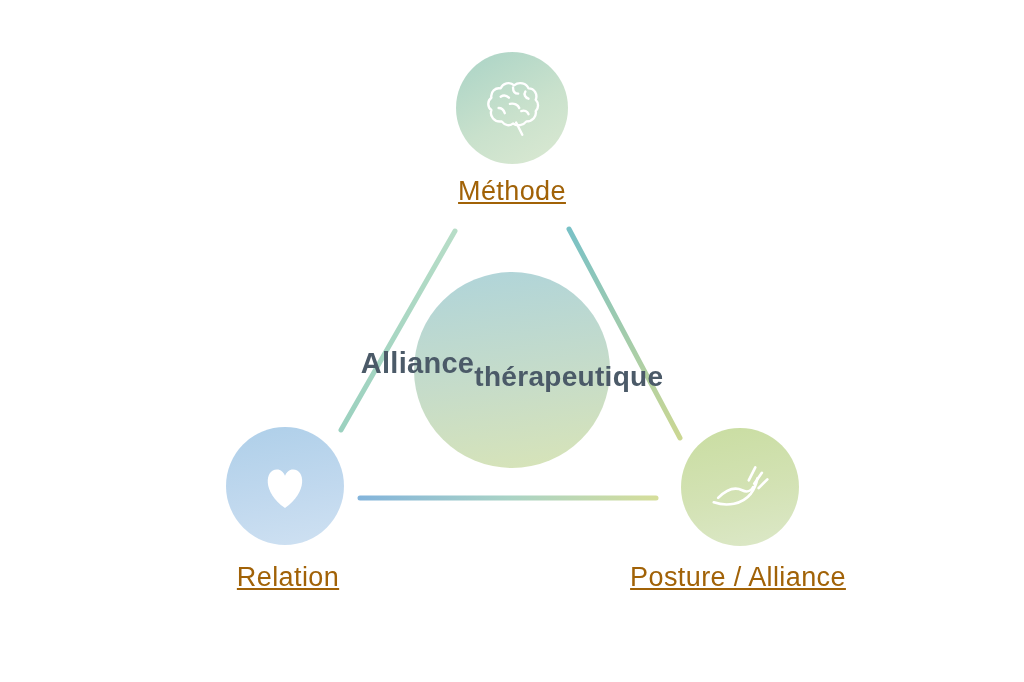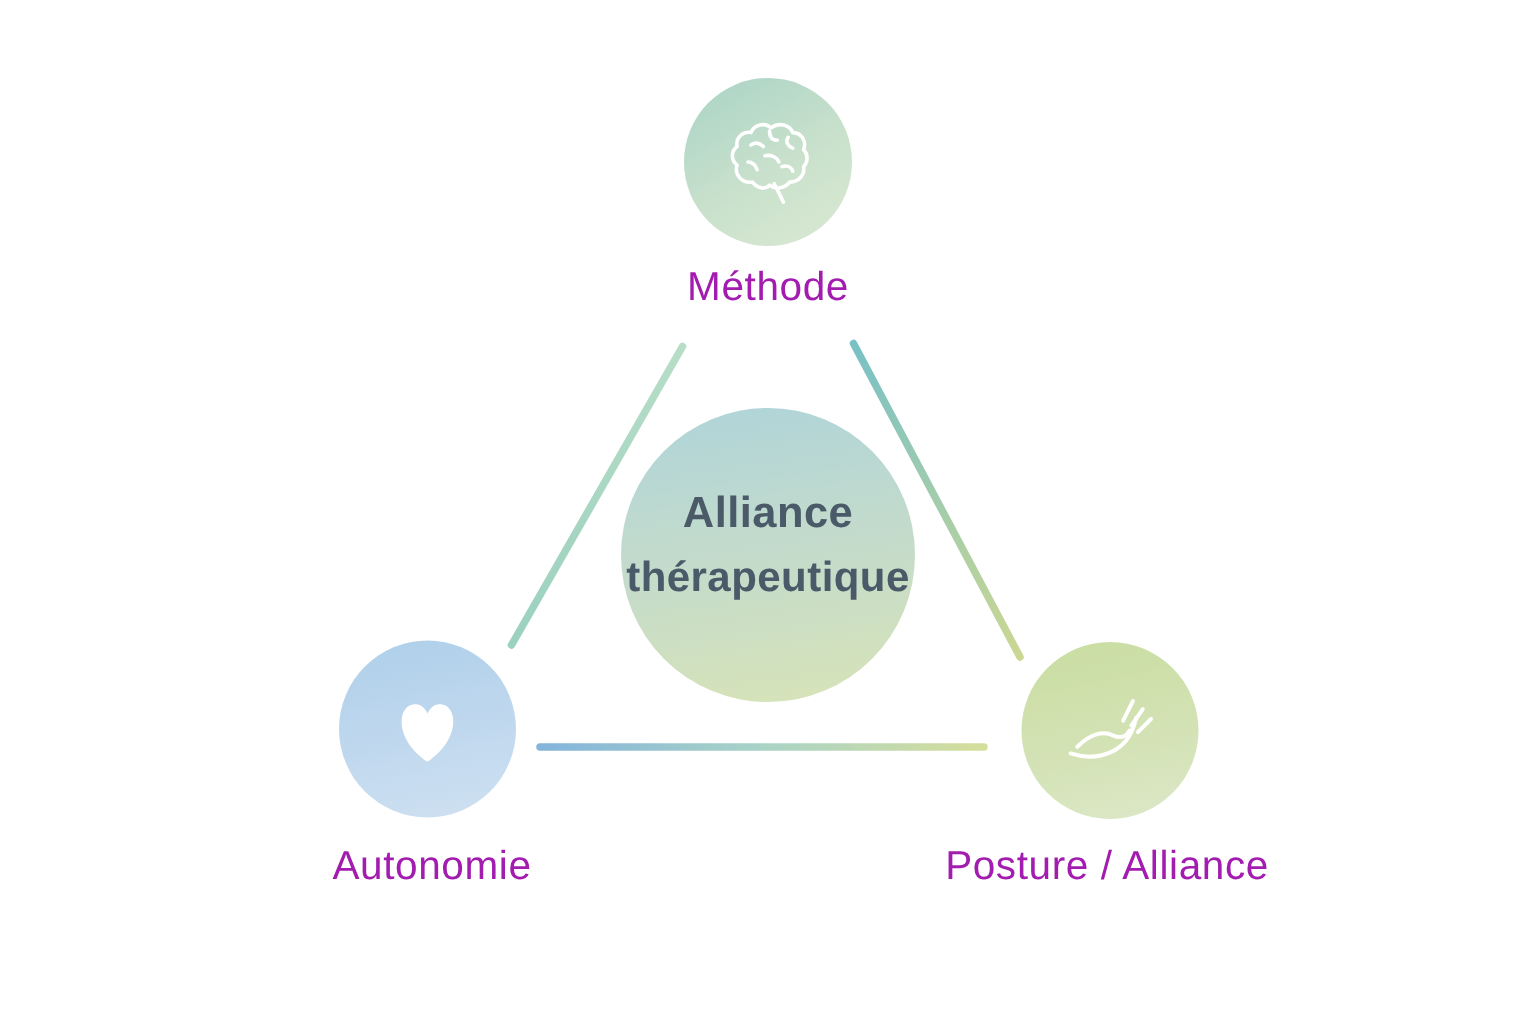--- a/index.html
+++ b/index.html
@@ -15,39 +15,40 @@
     position:absolute;border-radius:50%;
     display:flex;align-items:center;justify-content:center;
   }
   .circle-top{
     left:456px;top:52px;width:112px;height:112px;
     background:linear-gradient(150deg,#a9d3c6 0%,#c9e1cc 55%,#dbe9d2 100%);
   }
   .circle-center{
     left:414px;top:272px;width:196px;height:196px;
     background:linear-gradient(172deg,#afd4da 0%,#c6dcc9 55%,#d8e4b7 100%);
-    flex-direction:column;
+    flex-direction:row;
   }
   .circle-left{
     left:226px;top:427px;width:118px;height:118px;
     background:linear-gradient(168deg,#aecfe9 0%,#c0d8ee 55%,#cfe1f2 100%);
   }
   .circle-right{
     left:681px;top:428px;width:118px;height:118px;
     background:linear-gradient(168deg,#c9dda1 0%,#d3e2b4 55%,#dce8c8 100%);
   }
   .node-label{
     position:absolute;
-    color:#a21caf;
+    color:#a16207;
     font-size:27px;
     font-weight:500;
     letter-spacing:0.4px;
     text-align:left;
     white-space:nowrap;
     transform:translateX(-50%);
+    text-decoration:underline;
   }
   .label-method{left:512px;top:176px;}
   .label-relation{left:288px;top:562px;}
   .label-posture{left:738px;top:562px;}
   .center-line1{
     color:#4b5a68;font-size:29px;font-weight:700;letter-spacing:0.3px;
     line-height:1.0;margin-top:-14px;
   }
   .center-line2{
     color:#4b5a68;font-size:28px;font-weight:700;letter-spacing:0.3px;
@@ -98,21 +99,21 @@
   <div class="node-circle circle-center">
     <div class="center-line1">Alliance</div>
     <div class="center-line2">thérapeutique</div>
   </div>
 
   <div class="node-circle circle-left">
     <svg class="icon-svg" width="70" height="70" viewBox="0 0 64 64" fill="#ffffff" stroke="none">
       <path d="M32 52 C10 37 14 15 26 17 c3.2 0.6 5 3.4 6 5.6 c1 -2.2 2.8 -5 6 -5.6 C50 15 54 37 32 52 z"></path>
     </svg>
   </div>
-  <div class="node-label label-relation">Autonomie</div>
+  <div class="node-label label-relation">Relation</div>
 
   <div class="node-circle circle-right">
     <svg class="icon-svg" width="70" height="70" viewBox="0 0 64 64" fill="none" stroke="#ffffff" stroke-width="2.4" stroke-linecap="round" stroke-linejoin="round">
       <path d="M8 46 c12 4 26 2 34 -8 c3 -4 5 -9 6 -14"></path>
       <path d="M12 42 c8 -8 16 -10 22 -7 c4 2 8 1 10 -3"></path>
       <path d="M40 26 l6 -12"></path>
       <path d="M45 29 l7 -10"></path>
       <path d="M49 33 l8 -8"></path>
     </svg>
   </div>

